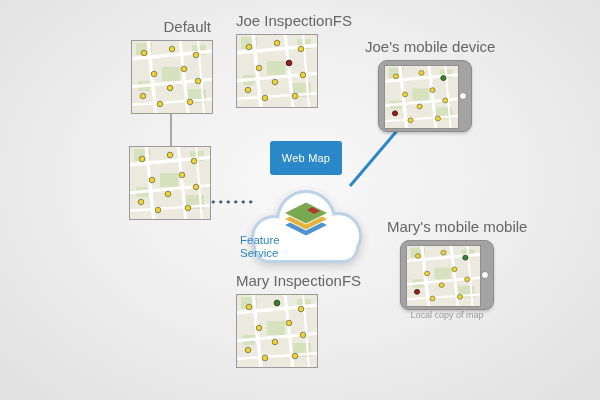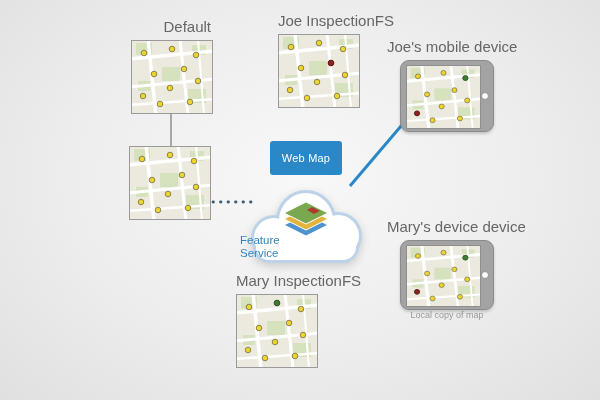--- a/index.html
+++ b/index.html
@@ -85,21 +85,21 @@
     <line x1="350" y1="186" x2="407" y2="119" stroke="#2a87c8" stroke-width="3"></line>
   </svg>
 
   <div class="abs node" style="left:131px;top:18px;width:80px;">
     <div class="node-label">Default</div>
     <svg class="map-thumb" viewBox="0 0 80 72">
       <use href="#basemap"></use>
     </svg>
   </div>
 
-  <div class="abs node" style="left:236px;top:12px;width:80px;margin-left:42px;">
+  <div class="abs node" style="left:236px;top:12px;width:80px;">
     <div class="node-label">Joe InspectionFS</div>
     <svg class="map-thumb" viewBox="0 0 80 72">
       <use href="#basemap"></use>
       <circle cx="52" cy="28" r="2.8" fill="#8e2323" stroke="#5d1616" stroke-width="0.9"></circle>
     </svg>
   </div>
 
   <div class="abs node" style="left:129px;top:146px;width:80px;">
     <svg class="map-thumb" viewBox="0 0 80 72">
       <use href="#basemap"></use>
@@ -107,34 +107,34 @@
   </div>
 
   <div class="abs node" style="left:236px;top:272px;width:60px;">
     <div class="node-label">Mary InspectionFS</div>
     <svg class="map-thumb" viewBox="0 0 80 72">
       <use href="#basemap"></use>
       <circle cx="40" cy="8" r="2.8" fill="#3f7d33" stroke="#2a5522" stroke-width="0.9"></circle>
     </svg>
   </div>
 
-  <div class="abs node" style="left:387px;top:38px;width:120px;">
+  <div class="abs node" style="left:365px;top:38px;width:120px;">
     <div class="node-label">Joe's mobile device</div>
     <div class="tablet">
       <svg class="tablet-map" viewBox="0 0 80 72" preserveAspectRatio="none">
         <use href="#basemap"></use>
         <circle cx="64" cy="14" r="2.8" fill="#3f7d33" stroke="#2a5522" stroke-width="0.9"></circle>
         <circle cx="11" cy="55" r="2.8" fill="#8e2323" stroke="#5d1616" stroke-width="0.9"></circle>
       </svg>
       <span class="camera"></span>
     </div>
   </div>
 
   <div class="abs node" style="left:387px;top:218px;width:120px;">
-    <div class="node-label">Mary's device device</div>
+    <div class="node-label">Mary's mobile mobile</div>
     <div class="tablet" style="height:70px;">
       <svg class="tablet-map" viewBox="0 0 80 72" preserveAspectRatio="none">
         <use href="#basemap"></use>
         <circle cx="64" cy="14" r="2.8" fill="#3f7d33" stroke="#2a5522" stroke-width="0.9"></circle>
         <circle cx="11" cy="55" r="2.8" fill="#8e2323" stroke="#5d1616" stroke-width="0.9"></circle>
       </svg>
       <span class="camera"></span>
     </div>
     <div class="caption">Local copy of map</div>
   </div>

